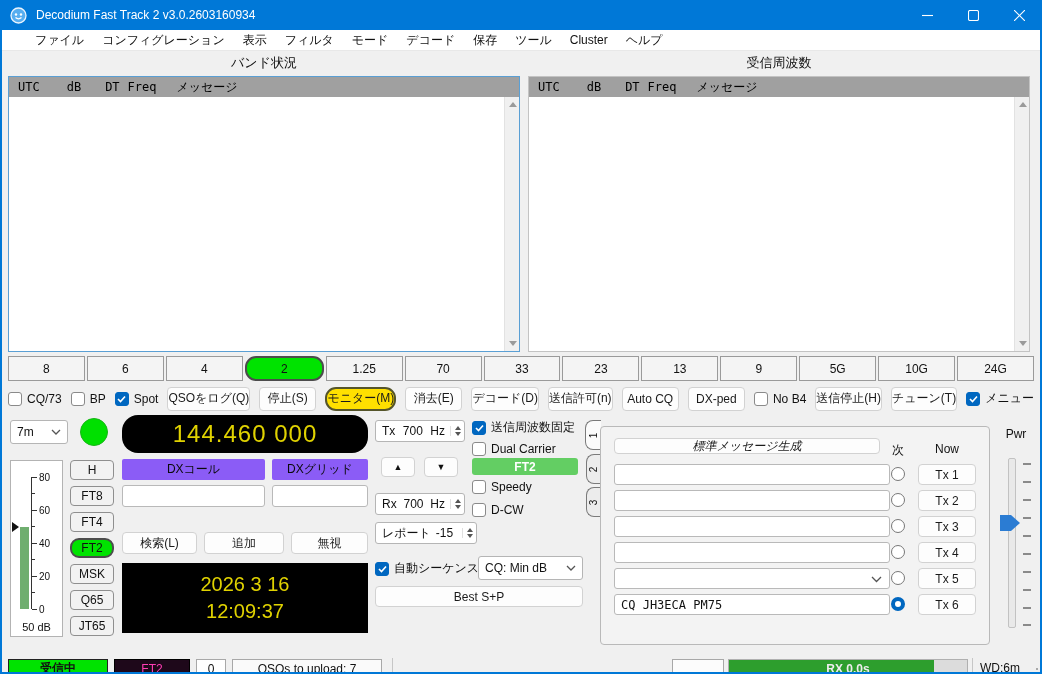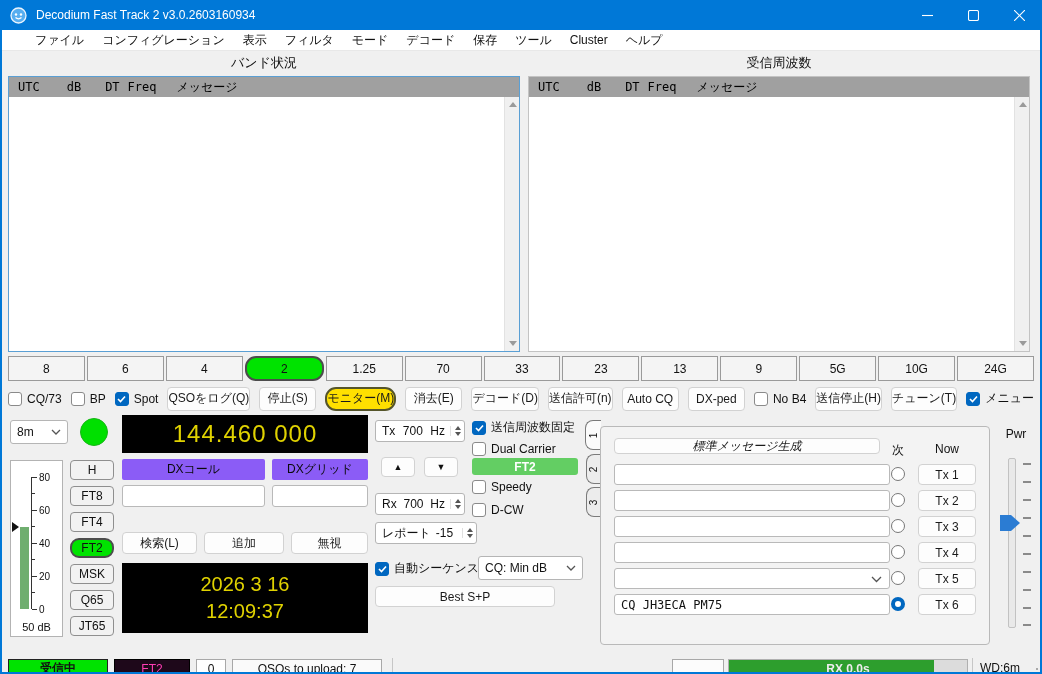--- a/index.html
+++ b/index.html
@@ -47,21 +47,21 @@
   .btn { background:#fdfdfd; border:1px solid #d2d2d2; border-radius:4px; font-size:12px; color:#1a1a1a; display:flex; align-items:center; justify-content:center; white-space:nowrap; }
   .toolbar .btn { flex:1; height:24px; }
   .btn.hl-yellow { background:#ffe000; border:2px solid #55552a; border-radius:11px; }
 
   
   .controls { position:absolute; left:0; top:413px; width:1042px; height:235px; }
   .abs { position:absolute; }
   .combo { display:flex; align-items:center; justify-content:space-between; background:#fff; border:1px solid #b5b5b5; border-radius:3px; font-size:12px; padding:0 6px; color:#111; }
   .led { border-radius:50%; background:#00e000; border:1px solid #17b517; }
   .blackdisp { background:#000; color:#e0d200; display:flex; align-items:center; justify-content:center; }
-  .freq { font-size:24px; letter-spacing:1px; }
+  .freq { font-size:24px; letter-spacing:1px;border-radius:16px; }
   .clock { flex-direction:column; justify-content:center; gap:4px; font-size:20px; }
   .meter { background:#fff; border:1px solid #b3b3b3; }
   .meter .axis { position:absolute; left:20px; top:16px; width:1px; height:132px; background:#333; }
   .tick { position:absolute; left:21px; height:1px; background:#333; }
   .tick.major { width:5px; } .tick.minor { width:3px; }
   .tick-label { position:absolute; left:28px; font-size:10px; color:#111; transform:translateY(-50%); }
   .meter-bar { position:absolute; left:9px; width:9px; background:#6fae6f; }
   .meter-ptr { position:absolute; left:1px; width:0; height:0; border-top:5px solid transparent; border-bottom:5px solid transparent; border-left:7px solid #111; }
   .meter-scale-label { position:absolute; left:0; right:0; bottom:3px; text-align:center; font-size:11px; color:#111; }
   .mode-btn { position:absolute; left:70px; width:44px; height:20px; background:#f2f2f2; border:1px solid #8f8f8f; border-radius:4px; font-size:12px; display:flex; align-items:center; justify-content:center; color:#111; }
@@ -239,21 +239,21 @@
             <polyline points="1,4 3.5,6.5 8,1.5" fill="none" stroke="#fff" stroke-width="1.6"></polyline>
           </svg>
         </span>
         <span>メニュー</span>
       </label>
   </div>
 
   <div class="controls">
 
     <div class="combo abs" style="left:10px;top:7px;width:58px;height:24px;">
-      <span>8m</span>
+      <span>7m</span>
       <svg width="10" height="6">
           <polyline points="1,1 5,5 9,1" fill="none" stroke="#555" stroke-width="1.3"></polyline>
         </svg>
     </div>
     <div class="led abs" style="left:80px;top:5px;width:28px;height:28px;"></div>
     <div class="blackdisp freq abs" style="left:122px;top:2px;width:246px;height:38px;">144.460 000</div>
 
     <div class="meter abs" style="left:10px;top:47px;width:53px;height:177px;">
       <div class="axis"></div>
       <div class="tick major" style="top:16px;"></div>
@@ -354,21 +354,21 @@
           </svg>
         </span>
         <span>自動シーケンス</span>
       </label>
     <div class="combo abs" style="left:478px;top:143px;width:105px;height:24px;">
       <span>CQ: Min dB</span>
       <svg width="10" height="6">
           <polyline points="1,1 5,5 9,1" fill="none" stroke="#555" stroke-width="1.3"></polyline>
         </svg>
     </div>
-    <div class="btn abs" style="left:375px;top:173px;width:180px;height:21px;">Best S+P</div>
+    <div class="btn abs" style="left:375px;top:173px;width:208px;height:21px;">Best S+P</div>
 
     <div class="vtab abs selected" style="left:585px;top:7px;">
         <span>1</span>
       </div>
     <div class="vtab abs" style="left:586px;top:41px;">
         <span>2</span>
       </div>
     <div class="vtab abs" style="left:586px;top:74px;">
         <span>3</span>
       </div>

